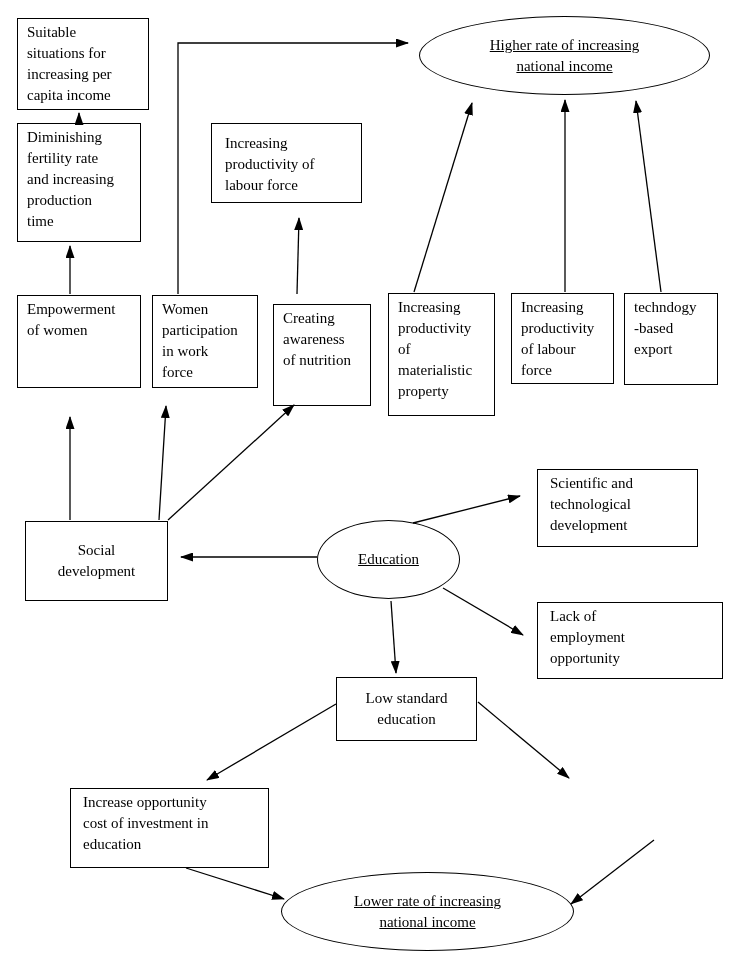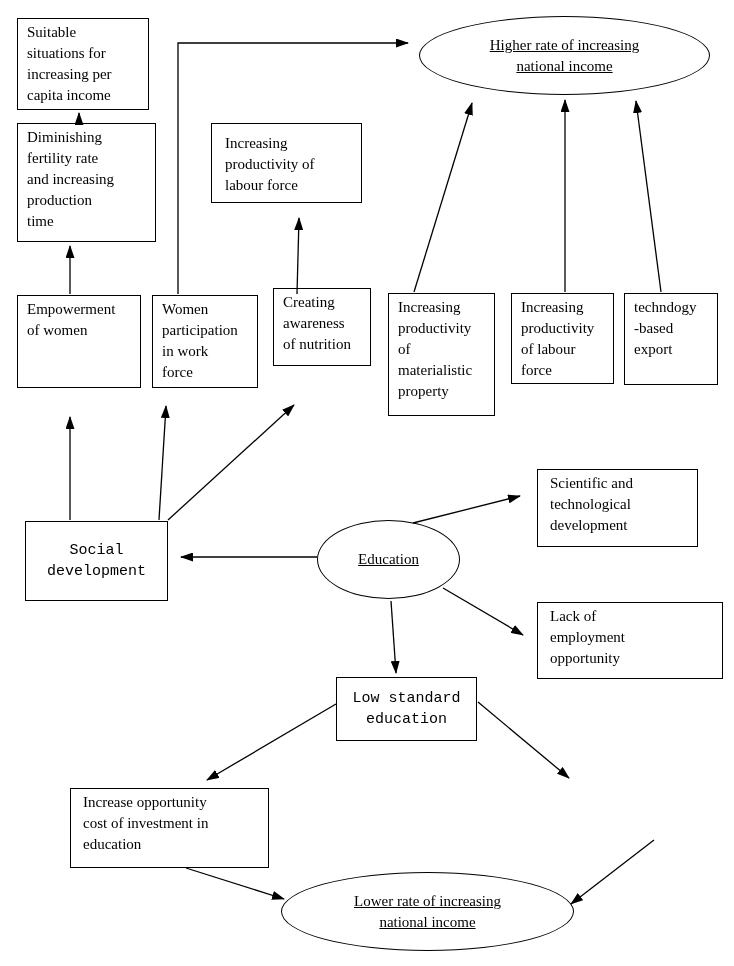--- a/index.html
+++ b/index.html
@@ -19,21 +19,21 @@
     border:1.3px solid #000000;
     background:transparent;
     font-size:15px;
     line-height:21px;
     padding:3px 8px 3px 9px;
     z-index:1;
   }
   .node .lbl{white-space:pre-line;display:block;}
   .node.center{
     display:flex;align-items:center;justify-content:center;
-    text-align:center;padding:2px;font-family:Liberation Mono, monospace;
+    text-align:center;padding:2px;
   }
   .node.ellipse{
     border-radius:50%;
     display:flex;align-items:center;justify-content:center;
     text-align:center;padding:2px;text-decoration:underline;
   }
 </style>
 </head>
 <body>
 
@@ -67,21 +67,21 @@
     </g>
   </svg>
 
   <div class="node" style="left:17px;top:18px;width:132px;height:92px">
     <span class="lbl">Suitable
 situations for
 increasing per
 capita income</span>
   </div>
 
-  <div class="node" style="left:17px;top:123px;width:139px;height:119px">
+  <div class="node" style="left:17px;top:123px;width:124px;height:119px">
     <span class="lbl">Diminishing
 fertility rate
 and increasing
 production
 time</span>
   </div>
 
   <div class="node" style="left:211px;top:123px;width:151px;height:80px;padding-top:9px;padding-left:13px">
     <span class="lbl">Increasing
 productivity of
@@ -98,21 +98,21 @@
 of women</span>
   </div>
 
   <div class="node" style="left:152px;top:295px;width:106px;height:93px">
     <span class="lbl">Women
 participation
 in work
 force</span>
   </div>
 
-  <div class="node" style="left:273px;top:288px;width:98px;height:78px">
+  <div class="node" style="left:273px;top:304px;width:98px;height:102px">
     <span class="lbl">Creating
 awareness
 of nutrition</span>
   </div>
 
   <div class="node" style="left:388px;top:293px;width:107px;height:123px">
     <span class="lbl">Increasing
 productivity
 of
 materialistic

